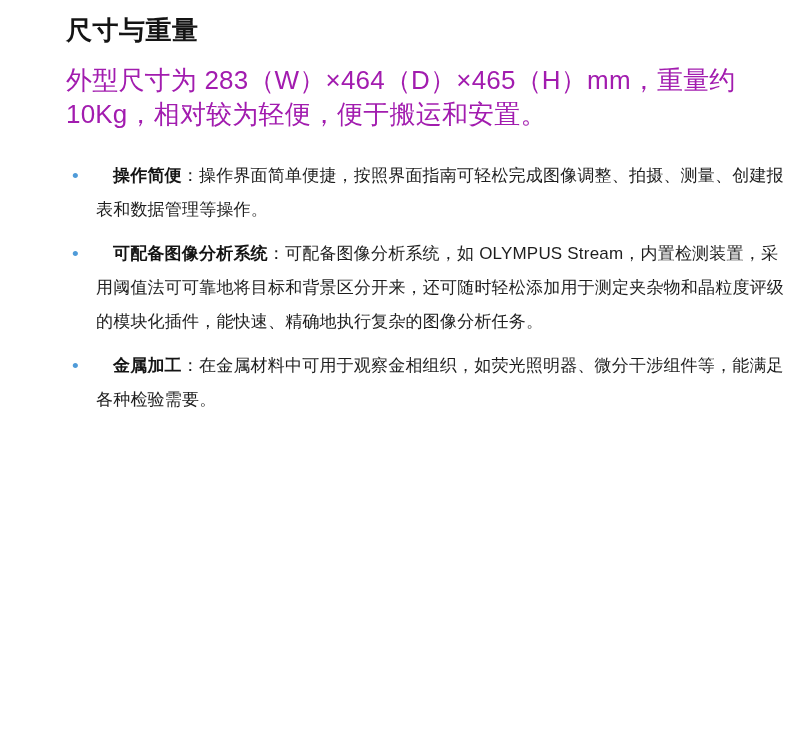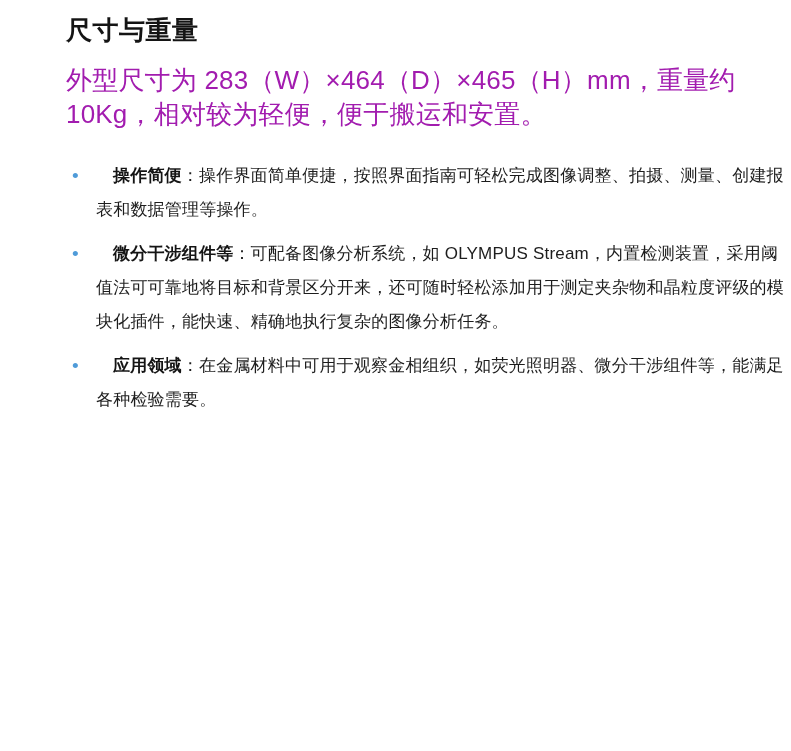--- a/index.html
+++ b/index.html
@@ -89,28 +89,28 @@
     <div class="bullet-row">
       <span class="bullet-dot">•</span>
       <div class="bullet-body">
         <span class="bullet-lead">操作简便</span><span>：操作界面简单便捷，按照界面指南可轻松完成图像调整、拍摄、测量、创建报表和数据管理等操作。</span>
       </div>
     </div>
 
     <div class="bullet-row">
       <span class="bullet-dot">•</span>
       <div class="bullet-body">
-        <span class="bullet-lead">微分干涉组件等</span><span>：可配备图像分析系统，如 OLYMPUS Stream，内置检测装置，采用阈值法可可靠地将目标和背景区分开来，还可随时轻松添加用于测定夹杂物和晶粒度评级的模块化插件，能快速、精确地执行复杂的图像分析任务。</span>
+        <span class="bullet-lead">可配备图像分析系统</span><span>：可配备图像分析系统，如 OLYMPUS Stream，内置检测装置，采用阈值法可可靠地将目标和背景区分开来，还可随时轻松添加用于测定夹杂物和晶粒度评级的模块化插件，能快速、精确地执行复杂的图像分析任务。</span>
       </div>
     </div>
 
     <div class="bullet-row">
       <span class="bullet-dot">•</span>
       <div class="bullet-body">
-        <span class="bullet-lead">应用领域</span><span>：在金属材料中可用于观察金相组织，如荧光照明器、微分干涉组件等，能满足各种检验需要。</span>
+        <span class="bullet-lead">金属加工</span><span>：在金属材料中可用于观察金相组织，如荧光照明器、微分干涉组件等，能满足各种检验需要。</span>
       </div>
     </div>
   </div>
 
   <div class="spacer-md"></div>
 
   <div class="section">
   </div>
 
 </div>

